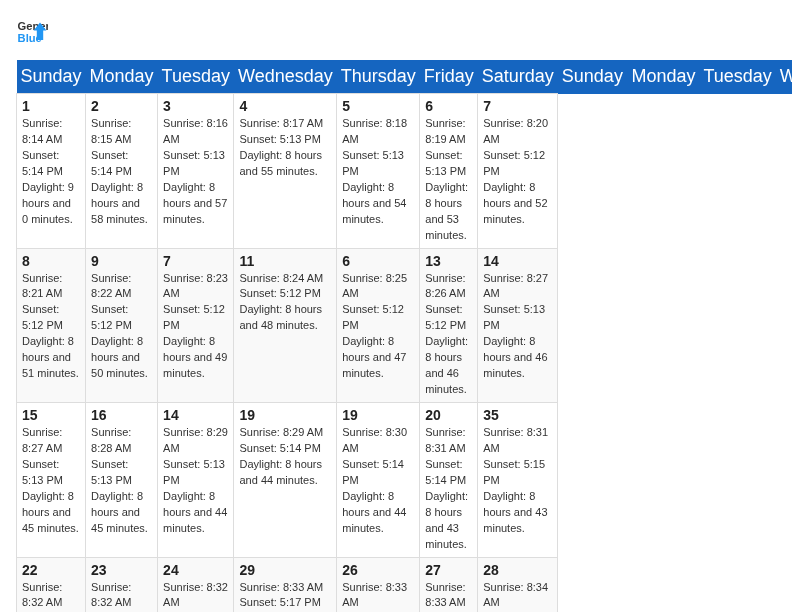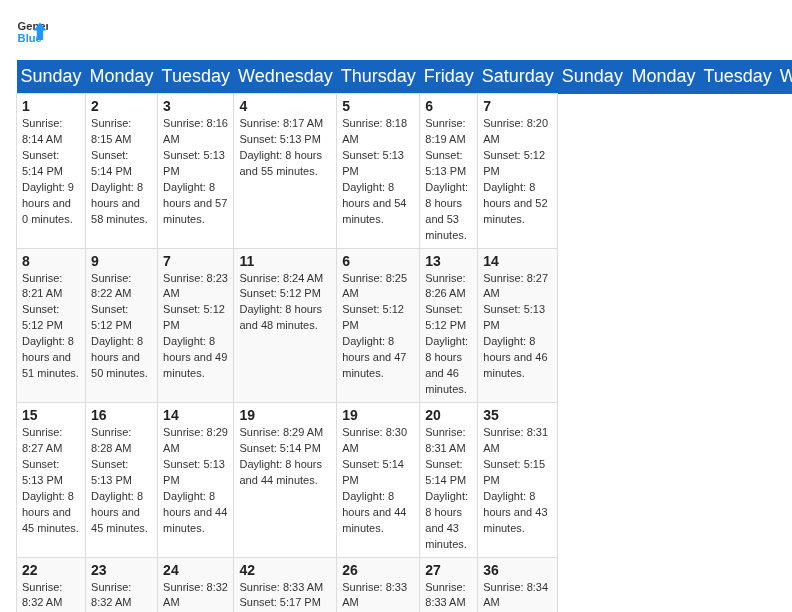--- a/index.html
+++ b/index.html
@@ -304,21 +304,21 @@
         </td>
         <td>
           <span class="day-num">24</span>
         <div class="day-info">
           Sunrise: 8:32 AM<br>
           Sunset: 5:17 PM<br>
           Daylight: 8 hours and 44 minutes.
         </div>
         </td>
         <td>
-          <span class="day-num">42</span>
+          <span class="day-num">29</span>
         <div class="day-info">
           Sunrise: 8:33 AM<br>
           Sunset: 5:17 PM<br>
           Daylight: 8 hours and 44 minutes.
         </div>
         </td>
         <td>
           <span class="day-num">26</span>
         <div class="day-info">
           Sunrise: 8:33 AM<br>
@@ -328,21 +328,21 @@
         </td>
         <td>
           <span class="day-num">27</span>
         <div class="day-info">
           Sunrise: 8:33 AM<br>
           Sunset: 5:19 PM<br>
           Daylight: 8 hours and 45 minutes.
         </div>
         </td>
         <td>
-          <span class="day-num">36</span>
+          <span class="day-num">28</span>
         <div class="day-info">
           Sunrise: 8:34 AM<br>
           Sunset: 5:19 PM<br>
           Daylight: 8 hours and 45 minutes.
         </div>
         </td>
       </tr>
     </tbody>
 </table>
 

